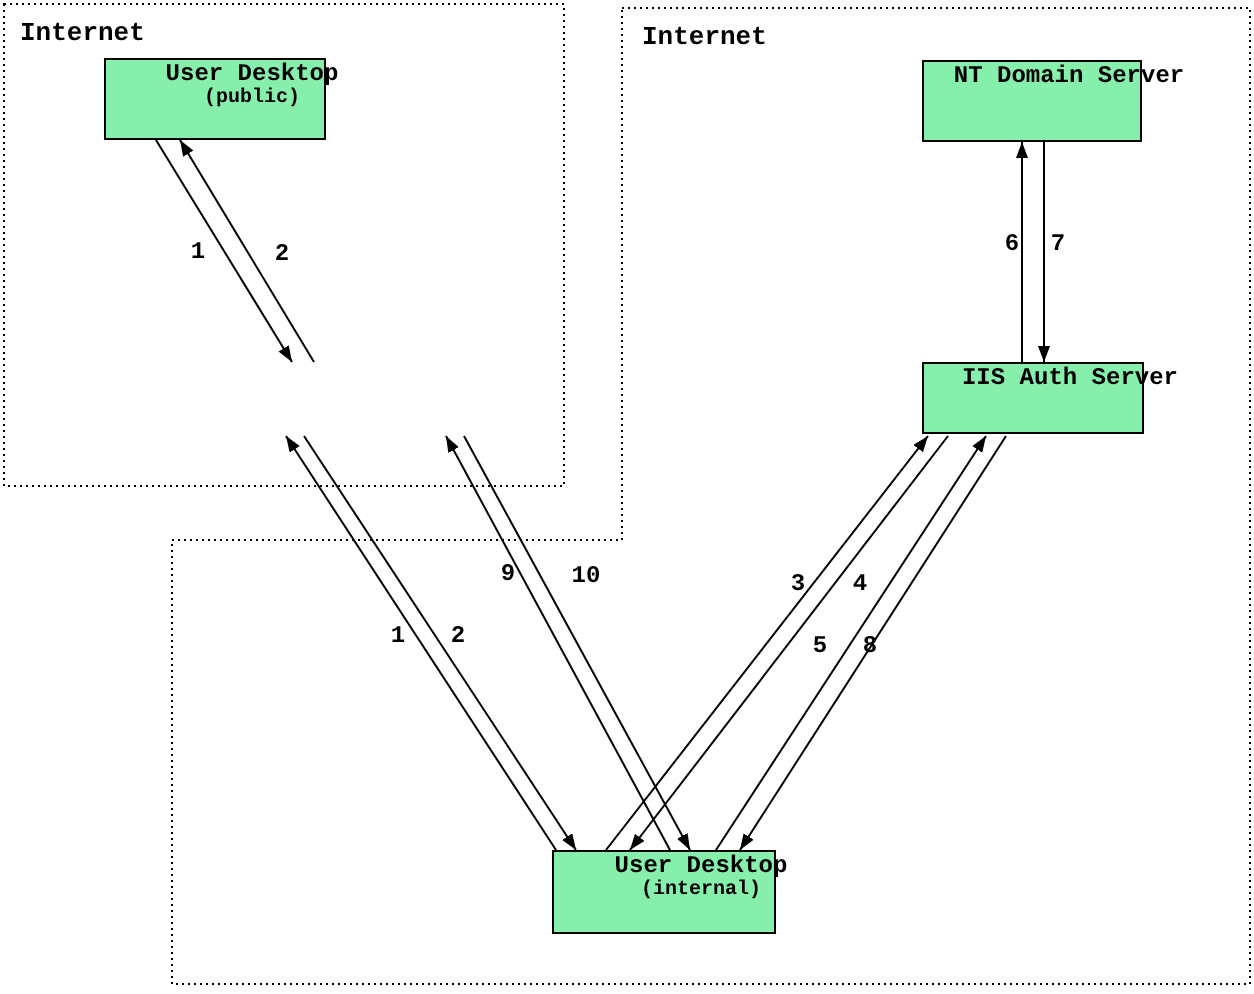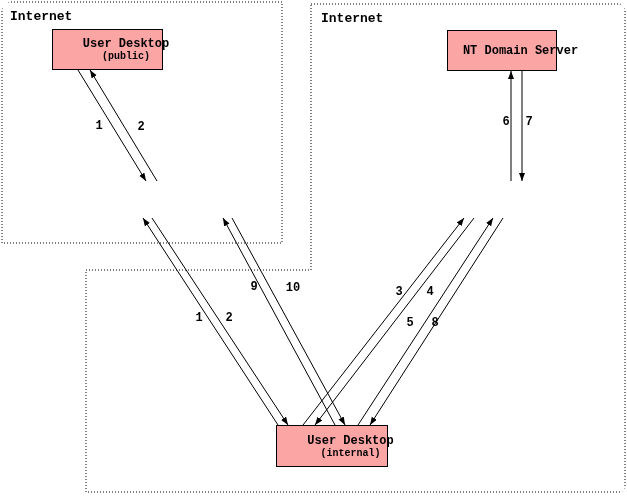--- a/index.html
+++ b/index.html
@@ -3,38 +3,37 @@
 <meta charset="utf-8">
 <style>
   html, body { margin: 0; padding: 0; background: #ffffff; }
   .canvas {
     position: relative;
     width: 627px;
     height: 497px;
     background: #ffffff;
     font-family: "Liberation Mono", monospace;
     overflow: hidden;
-    border-radius: 17px;
   }
   .canvas svg { position: absolute; left: 0; top: 0; }
   .zone-label {
     position: absolute;
     font: bold 13px "Liberation Mono", monospace;
     color: #000;
     white-space: nowrap;
   }
   .node {
     position: absolute;
     box-sizing: border-box;
-    background: #fca5a5;
+    background: #86efac;
     border: 1px solid #000000;
     display: flex;
     flex-direction: column;
     align-items: center;
-    justify-content: center;
+    justify-content: flex-start;
     color: #000;
     white-space: nowrap;
     padding-left: 37px;
   }
   .node-title  { font: bold 12px "Liberation Mono", monospace; line-height: 14px; }
   .node-subtitle { font: bold 10px "Liberation Mono", monospace; line-height: 11px; }
   .flow-num {
     position: absolute;
     transform: translate(-50%, -50%);
     font: bold 12px "Liberation Mono", monospace;
@@ -78,24 +77,27 @@
 
   <div class="zone-label" style="left:10px; top:9px;">Internet</div>
   <div class="zone-label" style="left:321px; top:11px;">Internet</div>
 
   <div class="node" style="left:52px; top:29px; width:111px; height:41px;">
     <div class="node-title">User Desktop</div>
     <div class="node-subtitle">(public)</div>
   </div>
 
 
-  <div class="node" style="left:447px; top:30px; width:110px; height:41px;">
+  <div class="node" style="left:461px; top:30px; width:110px; height:41px;">
     <div class="node-title">NT Domain Server</div>
   </div>
 
+  <div class="node" style="left:461px; top:181px; width:111px; height:36px;">
+    <div class="node-title">IIS Auth Server</div>
+  </div>
 
   <div class="node" style="left:276px; top:425px; width:112px; height:42px;">
     <div class="node-title">User Desktop</div>
     <div class="node-subtitle">(internal)</div>
   </div>
 
   <div class="flow-num" style="left:99px;  top:126px;">1</div>
   <div class="flow-num" style="left:141px; top:127px;">2</div>
   <div class="flow-num" style="left:199px; top:318px;">1</div>
   <div class="flow-num" style="left:229px; top:318px;">2</div>

